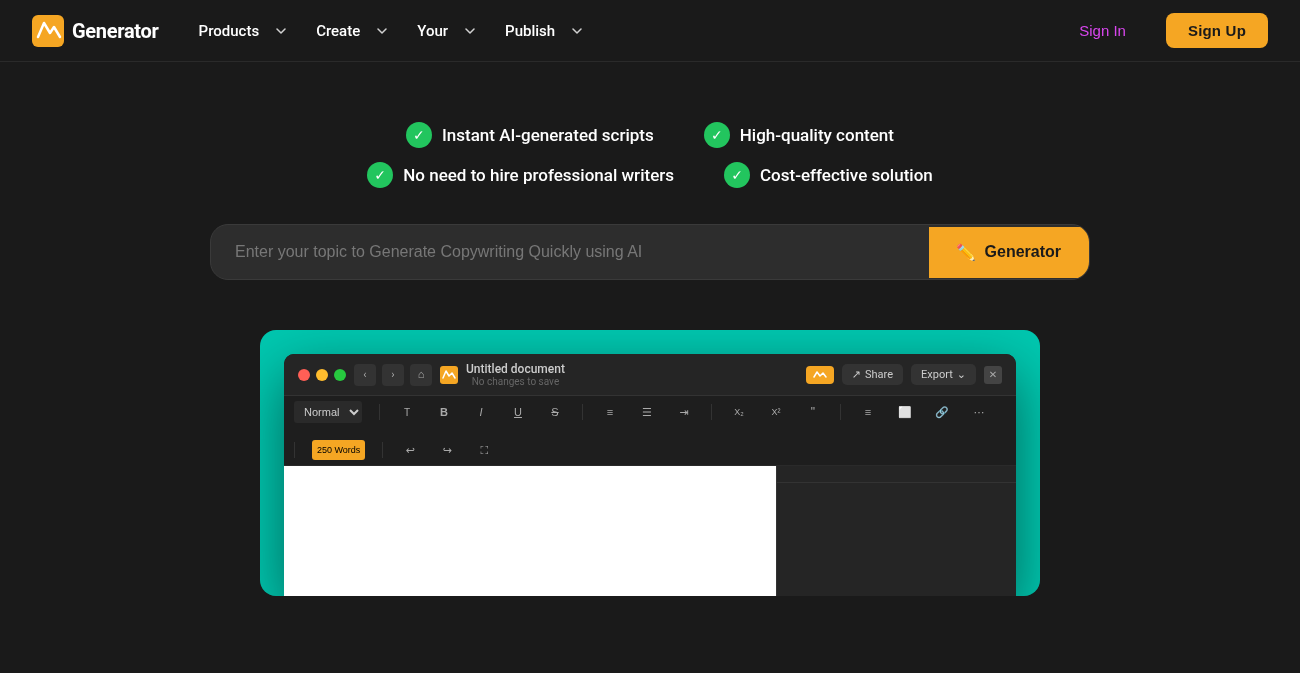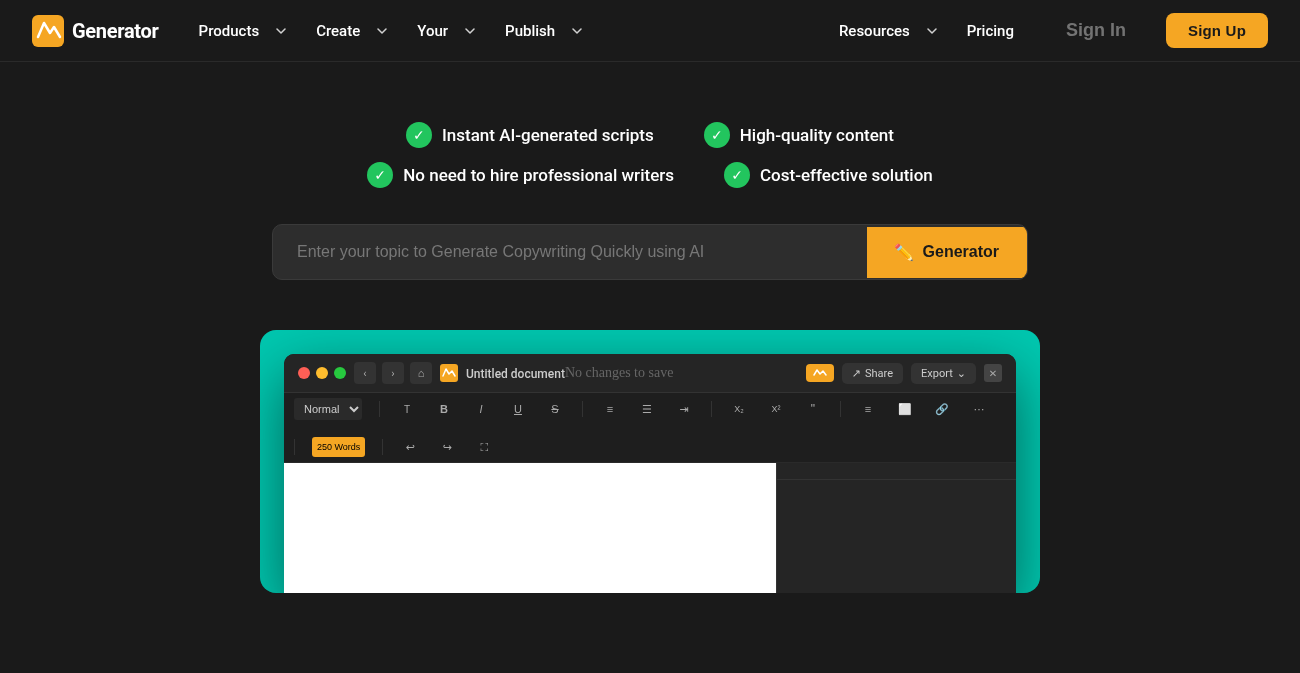--- a/index.html
+++ b/index.html
@@ -85,23 +85,23 @@
     .nav-right-links {
       display: flex;
       align-items: center;
       gap: 4px;
     }
 
     .btn-signin {
       padding: 8px 20px;
       background: transparent;
       border: none;
-      color: #737373;
-      font-size: 18px;
-      font-weight: 700;
+      color: #d946ef;
+      font-size: 15px;
+      font-weight: 400;
       cursor: pointer;
       border-radius: 6px;
     }
 
     .btn-signup {
       padding: 9px 22px;
       background-color: #f5a623;
       border: none;
       color: #1a1a1a;
       font-size: 15px;
@@ -164,24 +164,24 @@
       border-radius: 50%;
       flex-shrink: 0;
       font-size: 14px;
       color: white;
     }
 
     
     .search-container {
       display: flex;
       align-items: center;
-      width: 756px;
+      width: 880px;
       background-color: #2d2d2d;
       border: 1px solid #3a3a3a;
-      border-radius: 10px;
+      border-radius: 18px;
       overflow: hidden;
       margin-bottom: 50px;
     }
 
     .search-input {
       flex: 1;
       padding: 18px 24px;
       background: transparent;
       border: none;
       outline: none;
@@ -260,34 +260,33 @@
       background: #333;
       display: flex;
       align-items: center;
       justify-content: center;
       font-size: 11px;
       color: #aaa;
     }
 
     .doc-title-area {
       display: flex;
-      flex-direction: row;
-      align-items: flex-end;
+      flex-direction: column;
+      align-items: center;
     }
 
     .doc-title-text {
       font-size: 12px;
       color: #ccc;
       font-weight: 500;
     }
 
     .doc-subtitle-text {
-      font-size: 14px;
+      font-size: 10px;
       color: #666;
-      font-family: Liberation Serif, serif;
     }
 
     .titlebar-right {
       display: flex;
       align-items: center;
       gap: 8px;
     }
 
     .app-icon-sm {
       width: 28px;
@@ -441,31 +440,20 @@
       <a class="nav-item" href="#">
         <span>Publish</span>
         <svg class="chevron-icon" viewBox="0 0 14 14" fill="none">
           <path d="M3 5l4 4 4-4" stroke="#ffffff" stroke-width="1.5" stroke-linecap="round" stroke-linejoin="round"></path>
         </svg>
       </a>
     </div>
   </div>
 
   <div class="nav-right">
-    <div class="nav-right-links">
-      <a class="nav-item" href="#">
-        <span>Resources</span>
-        <svg class="chevron-icon" viewBox="0 0 14 14" fill="none">
-          <path d="M3 5l4 4 4-4" stroke="#ffffff" stroke-width="1.5" stroke-linecap="round" stroke-linejoin="round"></path>
-        </svg>
-      </a>
-      <a class="nav-item" href="#">
-        <span>Pricing</span>
-      </a>
-    </div>
     <button class="btn-signin">Sign In</button>
     <button class="btn-signup">Sign Up</button>
   </div>
 </nav>
 
 <section class="hero">
 
   <div class="hero-features">
     <div class="hero-features-row">
       <div class="feature-item">

